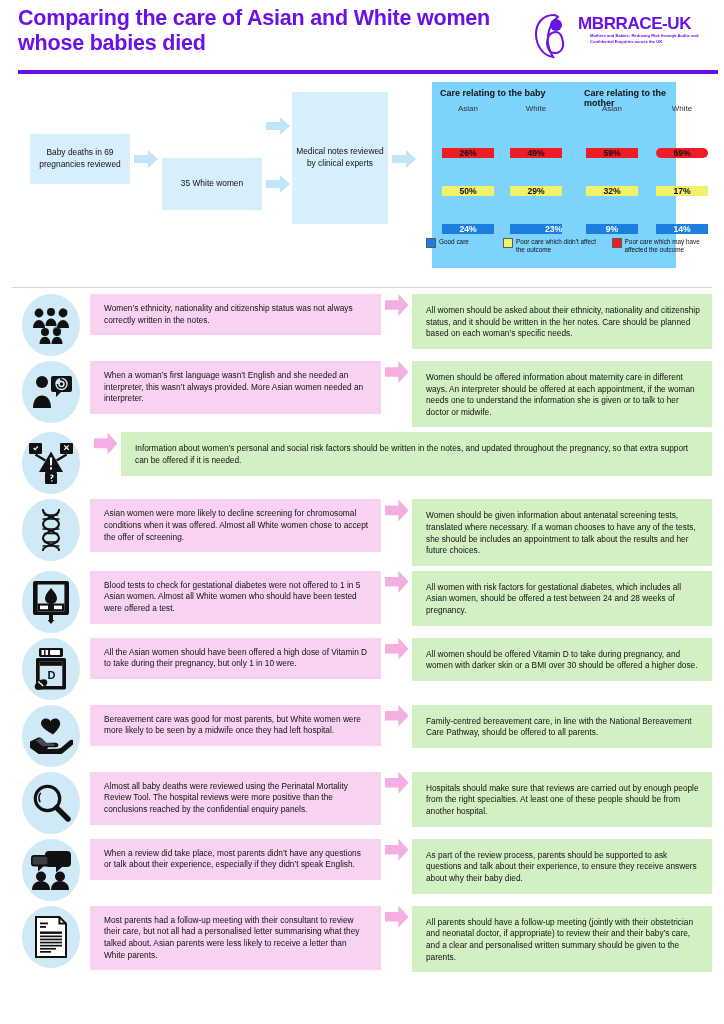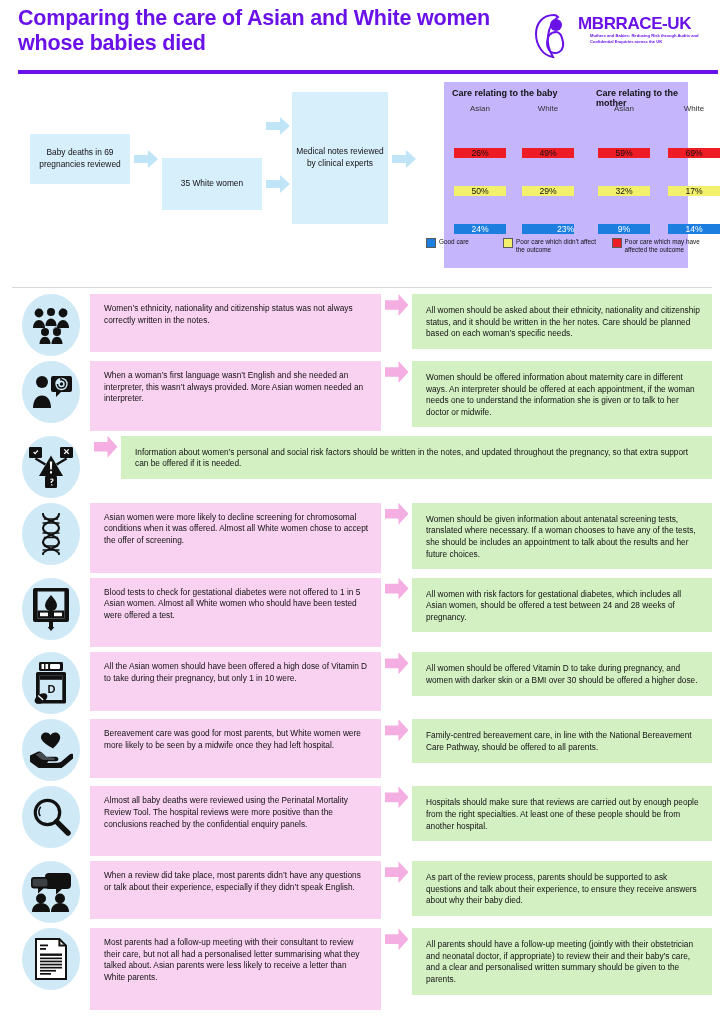--- a/index.html
+++ b/index.html
@@ -18,46 +18,46 @@
   .rule{position:absolute;left:6px;top:70px;width:700px;height:4px;background:#6a11e8;}
 
   
   .band{position:relative;height:200px;margin-top:4px;}
   .fbox{position:absolute;background:#d7eefb;color:#111;font-size:8.4px;line-height:11.6px;
         display:flex;align-items:center;justify-content:center;text-align:center;padding:3px;
         box-sizing:border-box;}
   .farrow{position:absolute;}
   .farrow i{display:block;width:100%;height:100%;background:#bfe5f7;}
 
-  .chartpanel{position:absolute;left:432px;top:0;width:244px;height:186px;background:#c4b5fd;}
+  .chartpanel{position:absolute;left:420px;top:0;width:244px;height:186px;background:#7dd3fc;}
   .cgroup-title{position:absolute;font-size:9px;font-weight:bold;color:#111;}
   .ccol-title{position:absolute;font-size:8px;color:#333;text-align:center;width:56px;}
   .bar{position:absolute;width:52px;display:flex;flex-direction:column;}
-  .seg{display:flex;align-items:center;justify-content:center;font-size:8.6px;font-weight:normal;margin-top:28px;}
+  .seg{display:flex;align-items:center;justify-content:center;font-size:8.6px;font-weight:bold;margin-top:28px;}
   .seg.red{background:#ee1c24;color:#111;}
   .seg.yel{background:#f3f06b;color:#111;}
   .seg.blu{background:#1c7fe0;color:#fff;}
   .legend{position:absolute;left:414px;top:156px;width:296px;display:flex;gap:6px;}
   .lg{display:flex;gap:3px;align-items:flex-start;font-size:6.4px;line-height:7.8px;color:#111;}
   .swatch{width:10px;height:10px;flex:0 0 10px;border:1px solid #5a5a5a;box-sizing:border-box;}
   .swatch.blu{background:#1c7fe0;}
   .swatch.yel{background:#f3f06b;}
   .swatch.red{background:#ee1c24;}
 
   .divider{position:absolute;left:12px;top:287px;width:700px;height:1px;background:#d8d8d8;}
 
   
   .rows{position:absolute;left:12px;top:294px;width:700px;}
   .row{position:relative;display:flex;align-items:flex-start;margin-bottom:5px;}
   .iconcell{width:78px;flex:0 0 78px;display:flex;align-items:center;justify-content:center;}
   .ibadge{width:58px;height:62px;border-radius:50%;background:#cfe9f6;display:flex;
           align-items:center;justify-content:center;}
   .ibadge svg{display:block;}
   .finding{background:#f9d2f1;font-size:8.3px;line-height:11.6px;color:#111;
-           padding:9px 12px 26px 14px;box-sizing:border-box;width:291px;flex:0 0 291px;}
+           padding:9px 12px 9px 14px;box-sizing:border-box;width:291px;flex:0 0 291px;}
   .arrowcell{width:31px;flex:0 0 31px;display:flex;align-items:center;justify-content:center;}
   .arw{width:24px;height:22px;background:#f4aee2;
        clip-path:polygon(0% 28%,58% 28%,58% 0%,100% 50%,58% 100%,58% 72%,0% 72%);}
   .rec{background:#d3f0c2;font-size:8.3px;line-height:11.6px;color:#111;
        padding:11px 12px 9px 14px;box-sizing:border-box;flex:1 1 auto;}
 </style>
 </head>
 <body>
 
 <div class="page">
@@ -118,21 +118,21 @@
           <div class="seg red" style="height: 48.5149%;">49%</div>
           <div class="seg yel" style="height: 28.7129%;">29%</div>
           <div class="seg blu" style="height: 22.7723%; padding-left: 35px;">23%</div>
         </div>
       <div class="bar" style="left:154px;top:38px;height:110px;">
           <div class="seg red" style="height: 59%;">59%</div>
           <div class="seg yel" style="height: 32%;">32%</div>
           <div class="seg blu" style="height: 9%;">9%</div>
         </div>
       <div class="bar" style="left:224px;top:38px;height:110px;">
-          <div class="seg red" style="height: 69%;">69%</div>
+          <div class="seg red" style="height: 69%; border-radius: 12px;">69%</div>
           <div class="seg yel" style="height: 17%;">17%</div>
           <div class="seg blu" style="height: 14%;">14%</div>
         </div>
     </div>
 
     <div class="legend">
       <div class="lg" style="width:72px;">
         <span class="swatch blu"></span>
         <span>Good care</span>
       </div>

